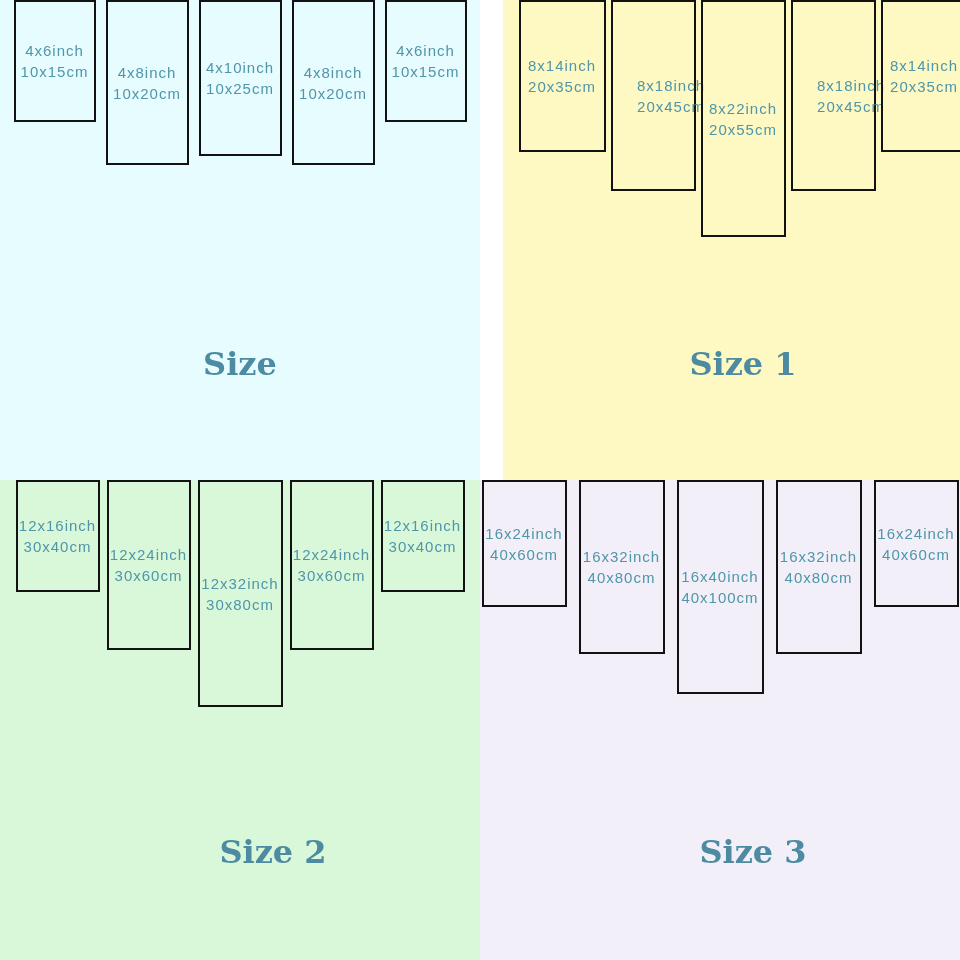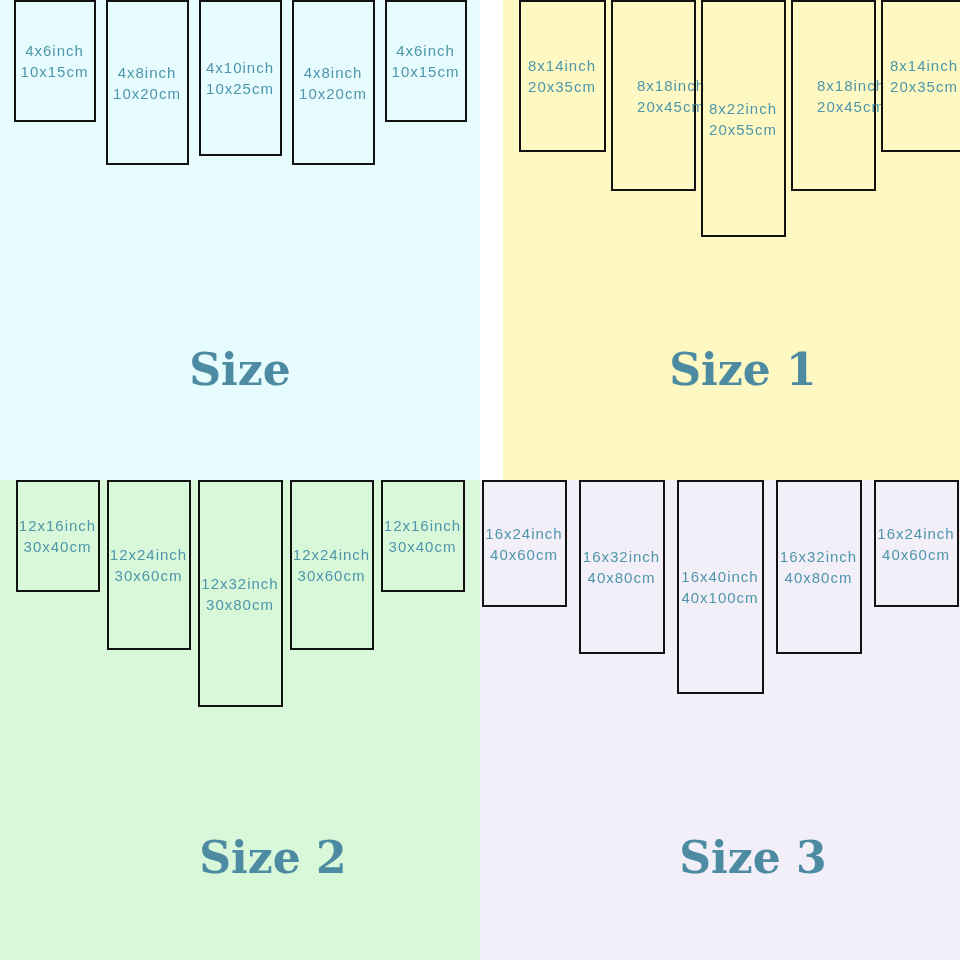--- a/index.html
+++ b/index.html
@@ -54,21 +54,21 @@
     line-height:21px;
     letter-spacing:1px;
     white-space:nowrap;
   }
   .title{
     position:absolute;left:0;width:100%;
     margin:0;
     text-align:center;
     font-family:"DejaVu Serif","Liberation Serif",serif;
     font-weight:bold;
-    font-size:44px;
+    font-size:32px;
     line-height:1;
     color:#4c8ba1;
     letter-spacing:0px;
   }
   .quad-0 .title,.quad-1 .title{top:348px;}
   .quad-2 .title,.quad-3 .title{top:356px;padding-left:33px;}
 </style>
 </head>
 <body>
 

